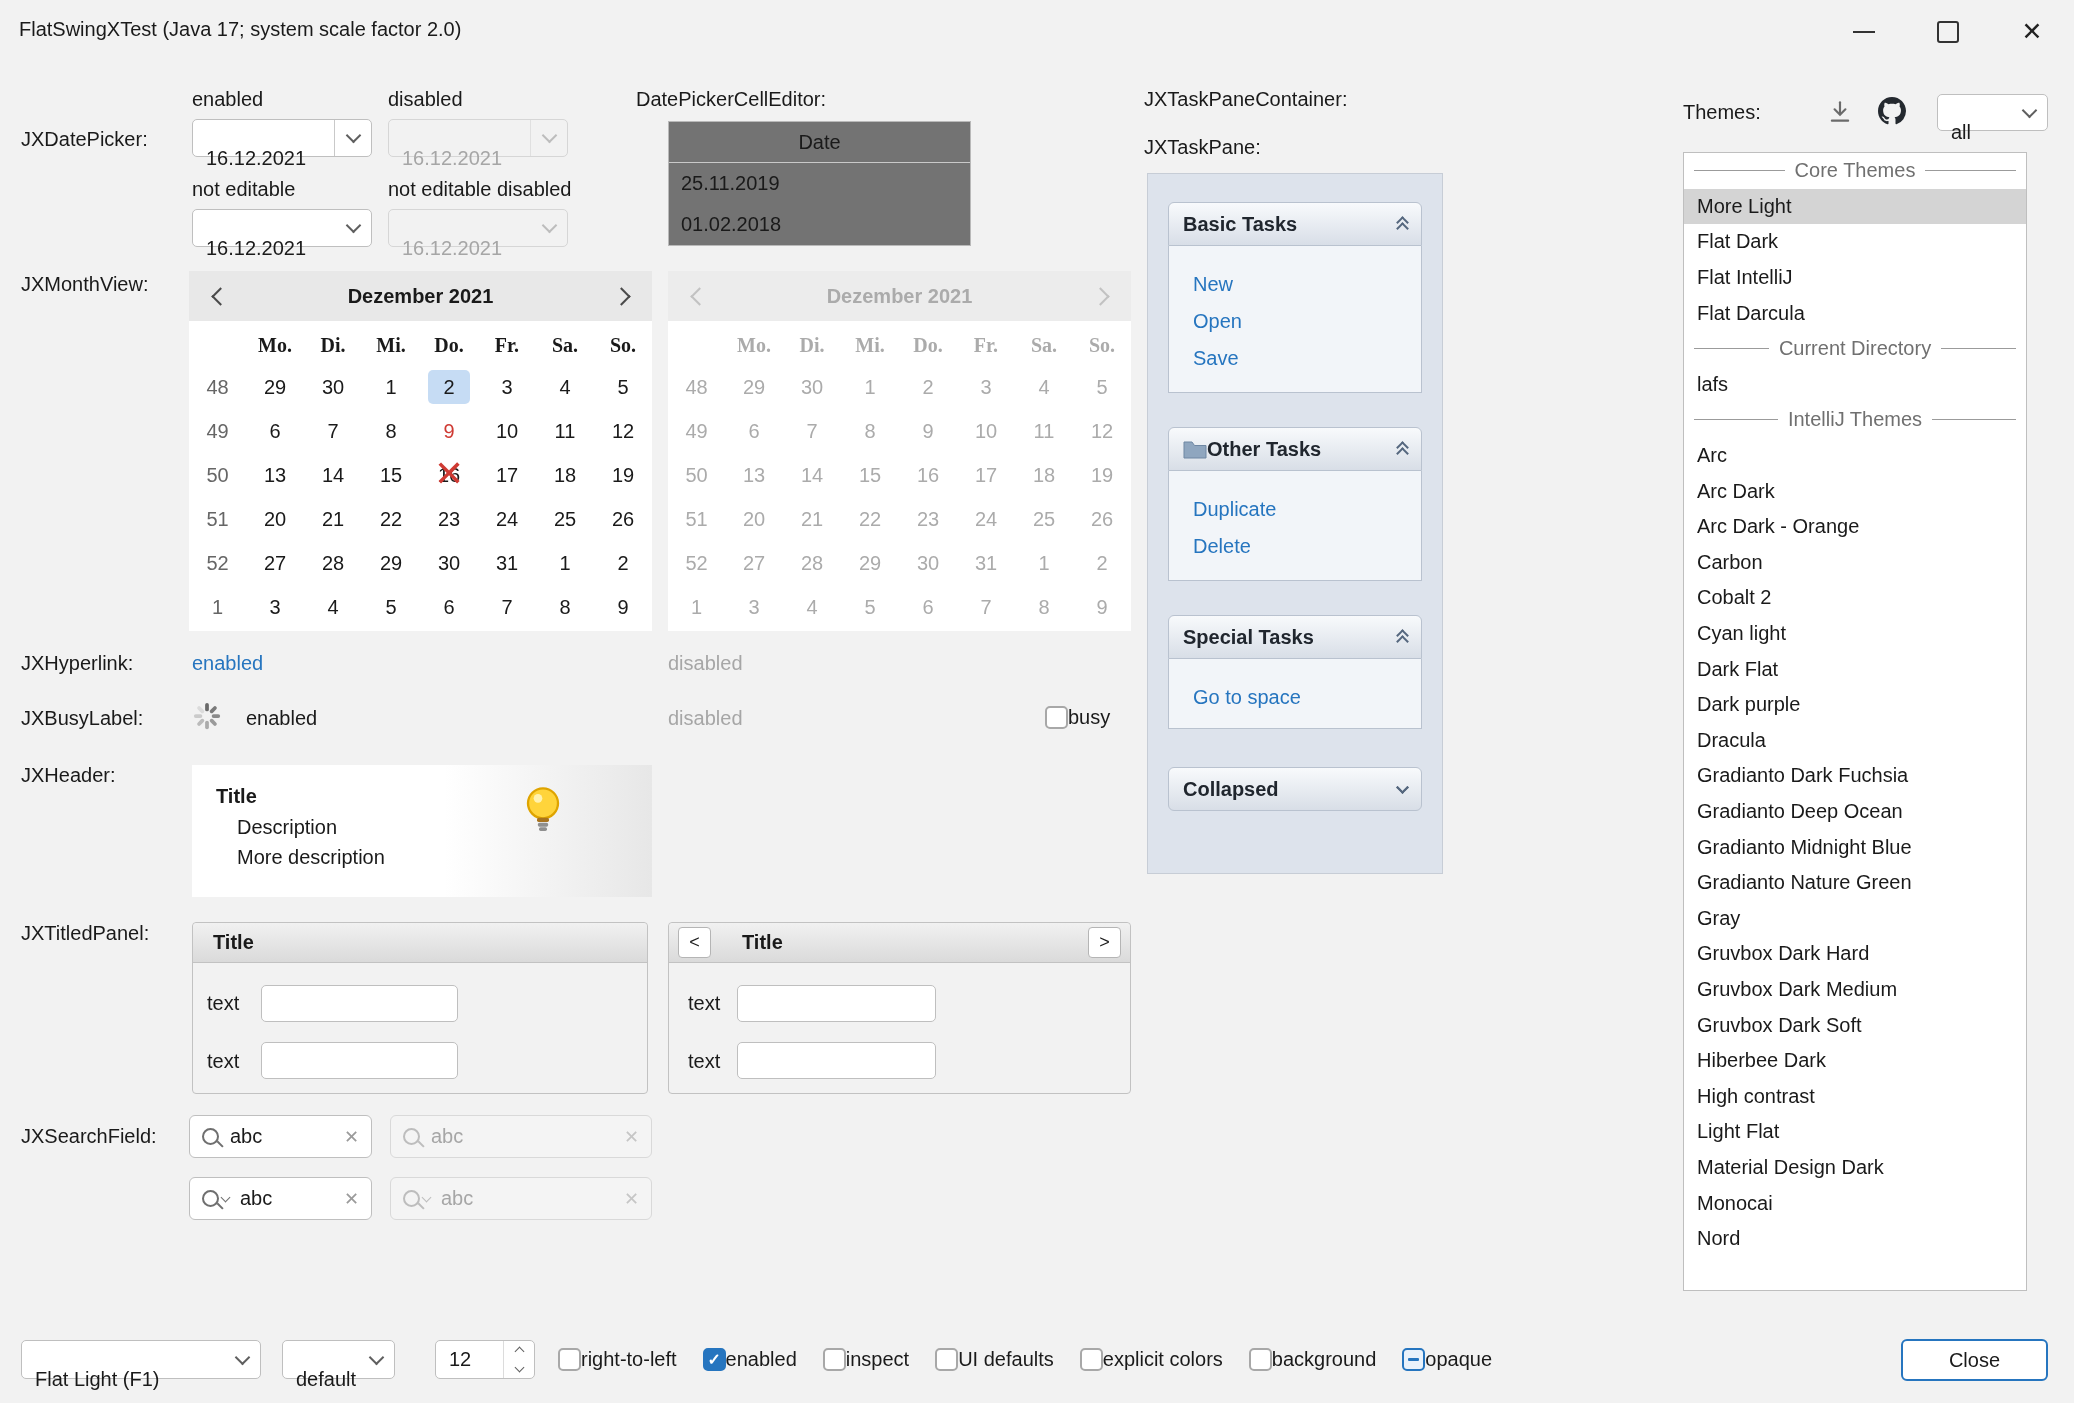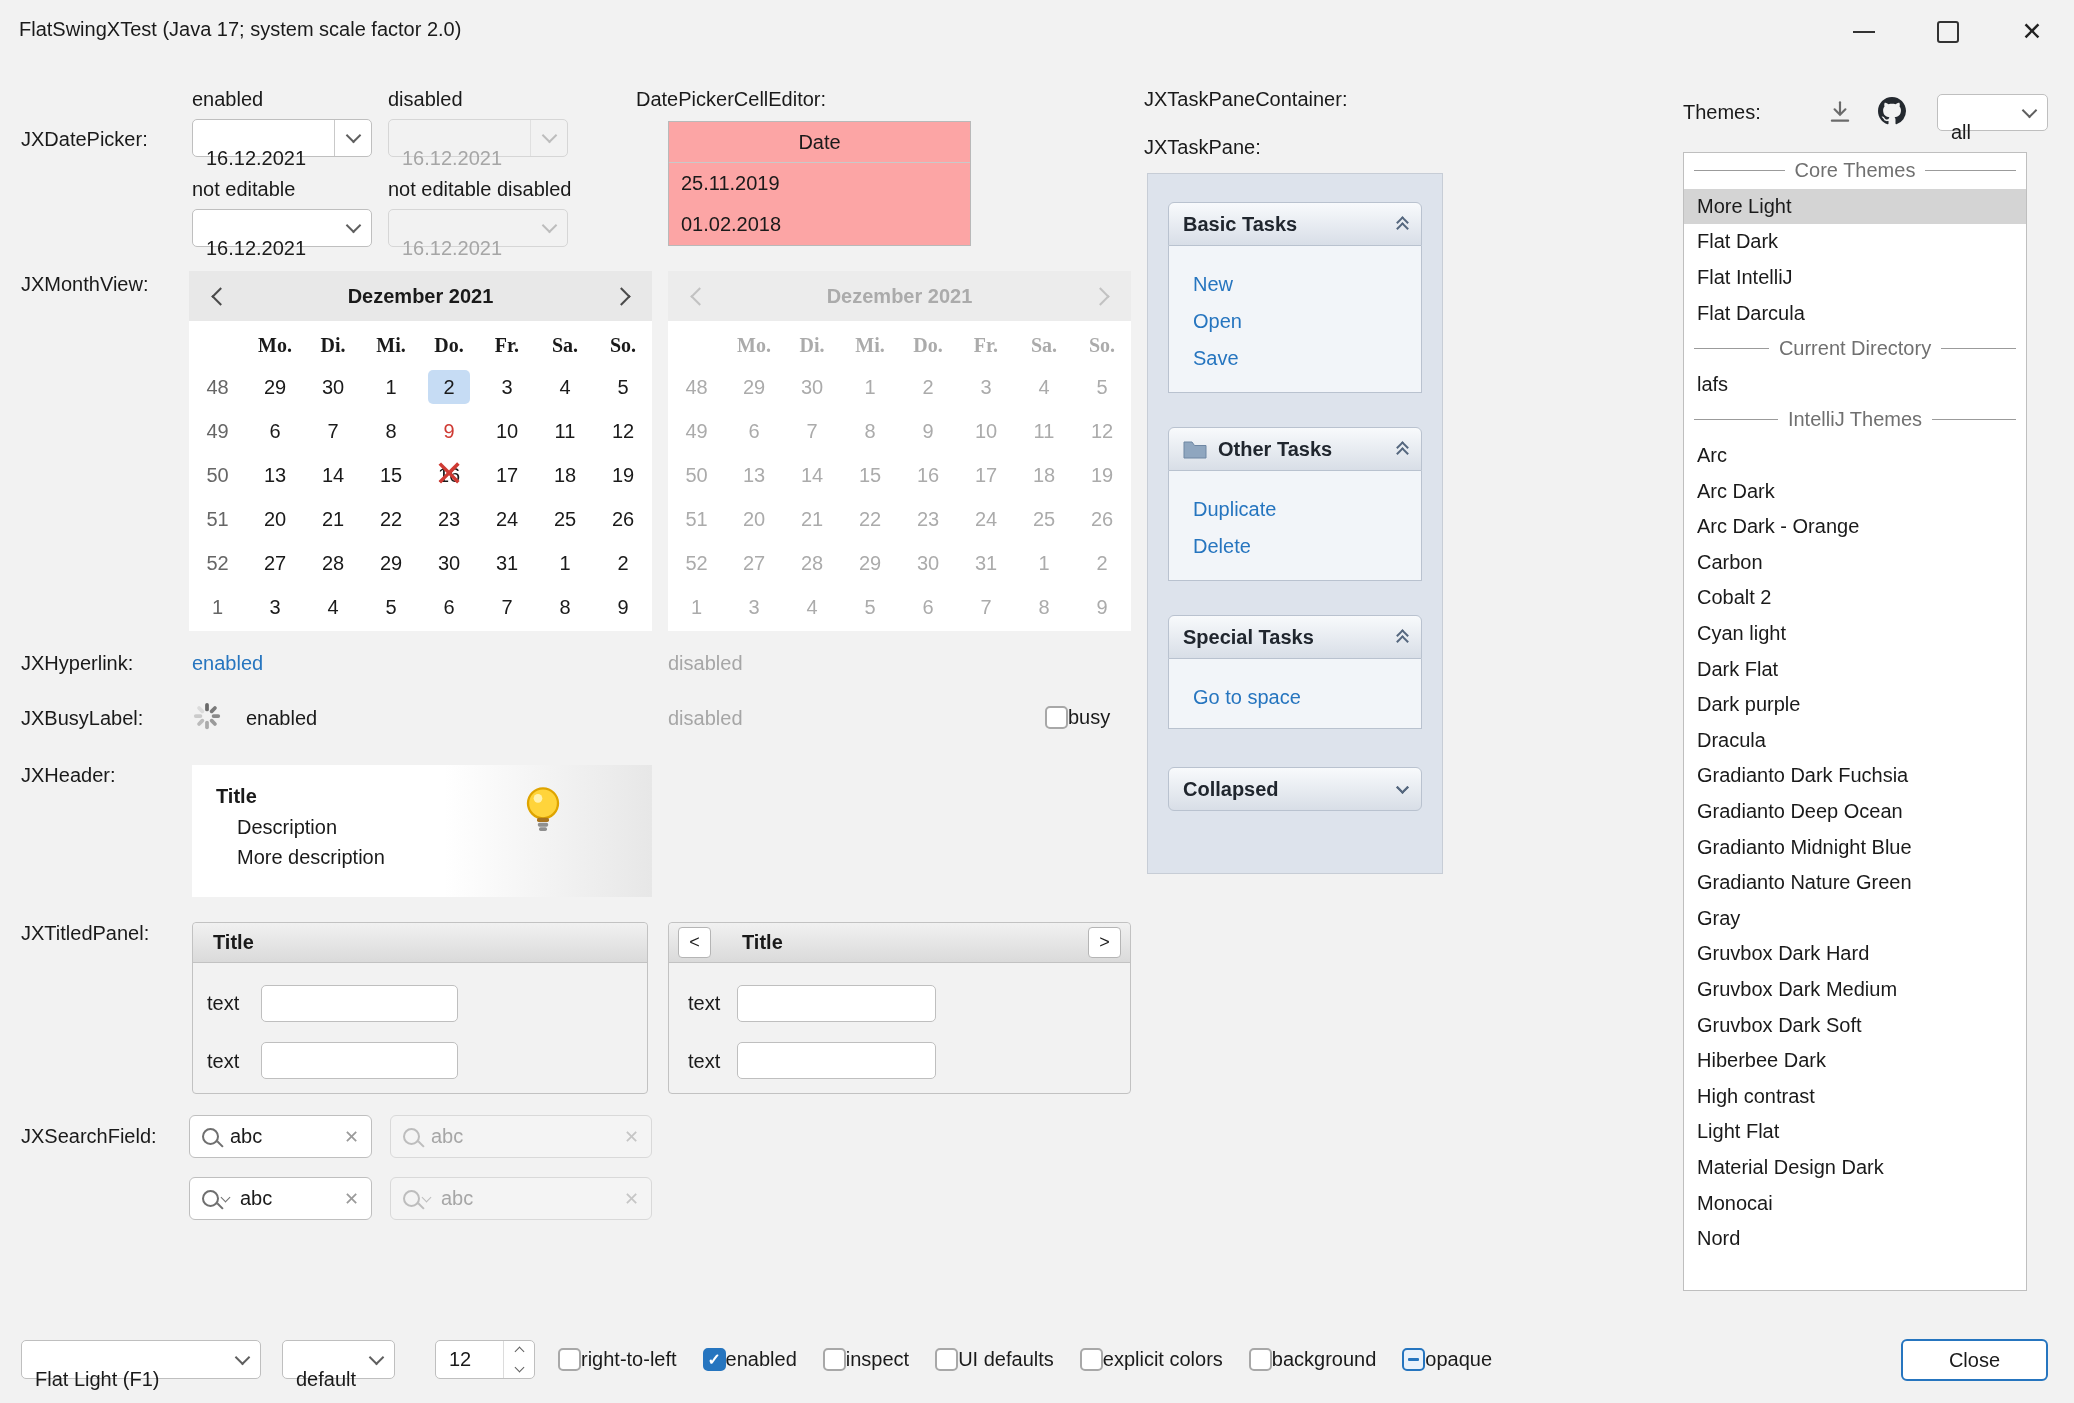--- a/index.html
+++ b/index.html
@@ -36,21 +36,21 @@
   .combo.disabled .chev{border-color:#bdbdbd;}
   .combo.disabled.split .arrow{border-left-color:#e0e0e0;}
   .spinner{position:absolute;height:39px;background:#fff;border:1px solid #bfbfbf;border-radius:5px;display:flex;align-items:center;box-sizing:border-box;}
   .spinner .txt{flex:1;padding-left:13px;}
   .spin-btns{width:30px;height:100%;display:flex;flex-direction:column;border-left:1px solid #dcdcdc;}
   .sb{flex:1;display:flex;align-items:center;justify-content:center;}
   .sb .chev.up{margin-top:2px;}
   .sb .chev.down{margin-top:-3px;}
 
   
-  .dptable{position:absolute;left:668px;top:121px;width:303px;background:#fca5a5;border:1px solid #b9b9b9;box-sizing:border-box;}
+  .dptable{position:absolute;left:668px;top:121px;width:303px;background:#737373;border:1px solid #b9b9b9;box-sizing:border-box;}
   .dptable .th{height:40px;display:flex;align-items:center;justify-content:center;border-bottom:1px solid #c9c9c9;}
   .dptable .trw{height:41px;display:flex;align-items:center;padding-left:12px;}
 
   
   .cal{position:absolute;top:271px;width:463px;height:360px;background:#fff;}
   .cal-header{height:50px;background:#e8e8e8;display:flex;align-items:center;justify-content:space-between;padding:0 16px;box-sizing:border-box;}
   .cal-title{font-weight:bold;}
   .cal-nav{display:flex;align-items:center;justify-content:center;width:30px;height:30px;}
   .cal-nav .chev{width:11px;height:11px;border-width:2.4px;border-color:#4a4a4a;margin-top:0;}
   .cal-days,.cal-row{display:grid;grid-template-columns:57px repeat(7,58px);align-items:center;justify-items:center;}
@@ -93,21 +93,21 @@
   .sfield.disabled{background:#f4f4f4;border-color:#d9d9d9;color:#a6a6a6;}
   .sfield.disabled .mag{border-color:#bdbdbd;}
   .sfield.disabled .mag::after{background:#bdbdbd;}
   .sfield.disabled .clear{color:#c6c6c6;}
   .sfield .chev.t{border-color:#6f6f6f;margin-top:-2px;}
   .sfield.disabled .chev.t{border-color:#bdbdbd;}
 
   
   .tp-container{position:absolute;left:1147px;top:173px;width:296px;height:701px;background:#dde3ec;border:1px solid #c7cdd6;box-sizing:border-box;}
   .taskpane{position:absolute;left:20px;width:254px;}
-  .tp-header{height:44px;background:linear-gradient(#f8fafc,#d8dee7);border:1px solid #b9c2cf;border-radius:6px 6px 0 0;display:flex;align-items:center;padding:0 14px;box-sizing:border-box;gap:11px;}
+  .tp-header{height:44px;background:linear-gradient(#f8fafc,#d8dee7);border:1px solid #b9c2cf;border-radius:6px 6px 0 0;display:flex;align-items:center;padding:0 14px;box-sizing:border-box;}
   .tp-header .ttl{font-weight:bold;flex:1;color:#20262e;}
   .taskpane.collapsed .tp-header{border-radius:6px;}
   .tp-content{background:#f2f5f9;border:1px solid #b9c2cf;border-top:none;box-sizing:border-box;padding:20px 0 0 24px;}
   .tlink{display:flex;align-items:center;height:37px;}
   .dbl{display:flex;flex-direction:column;align-items:center;}
   .dbl .chev{border-color:#55677e;margin:-3px 0;}
   .dbl .chev.up{margin-top:0;}
   .dbl .chev.down{margin-top:-6px;}
 
   

